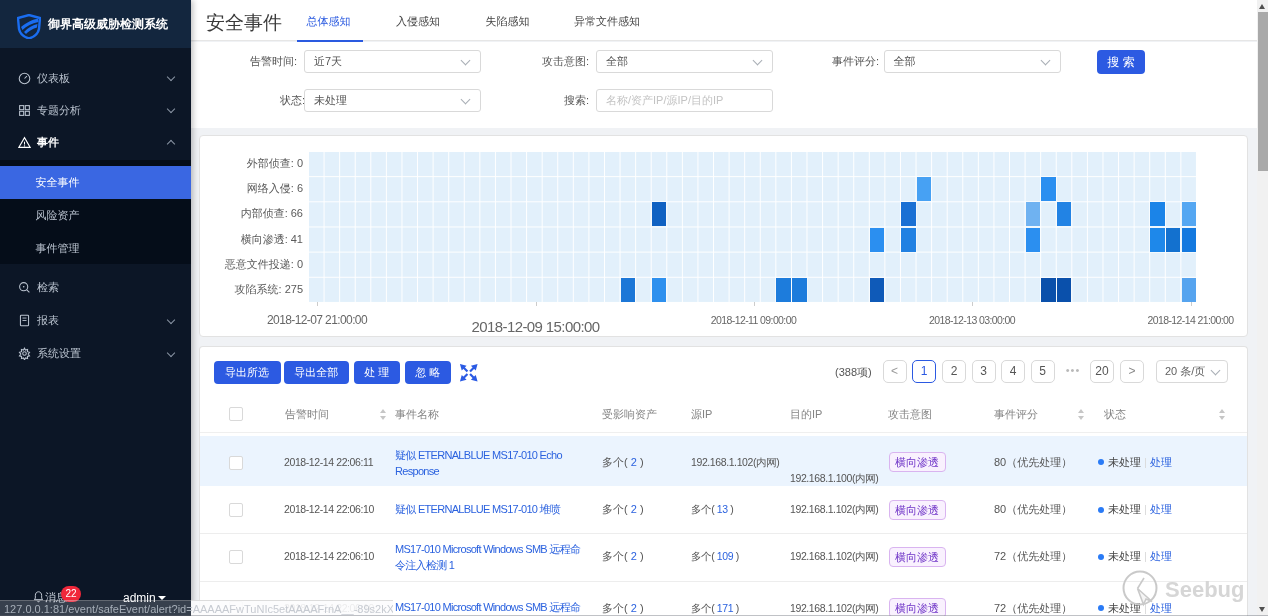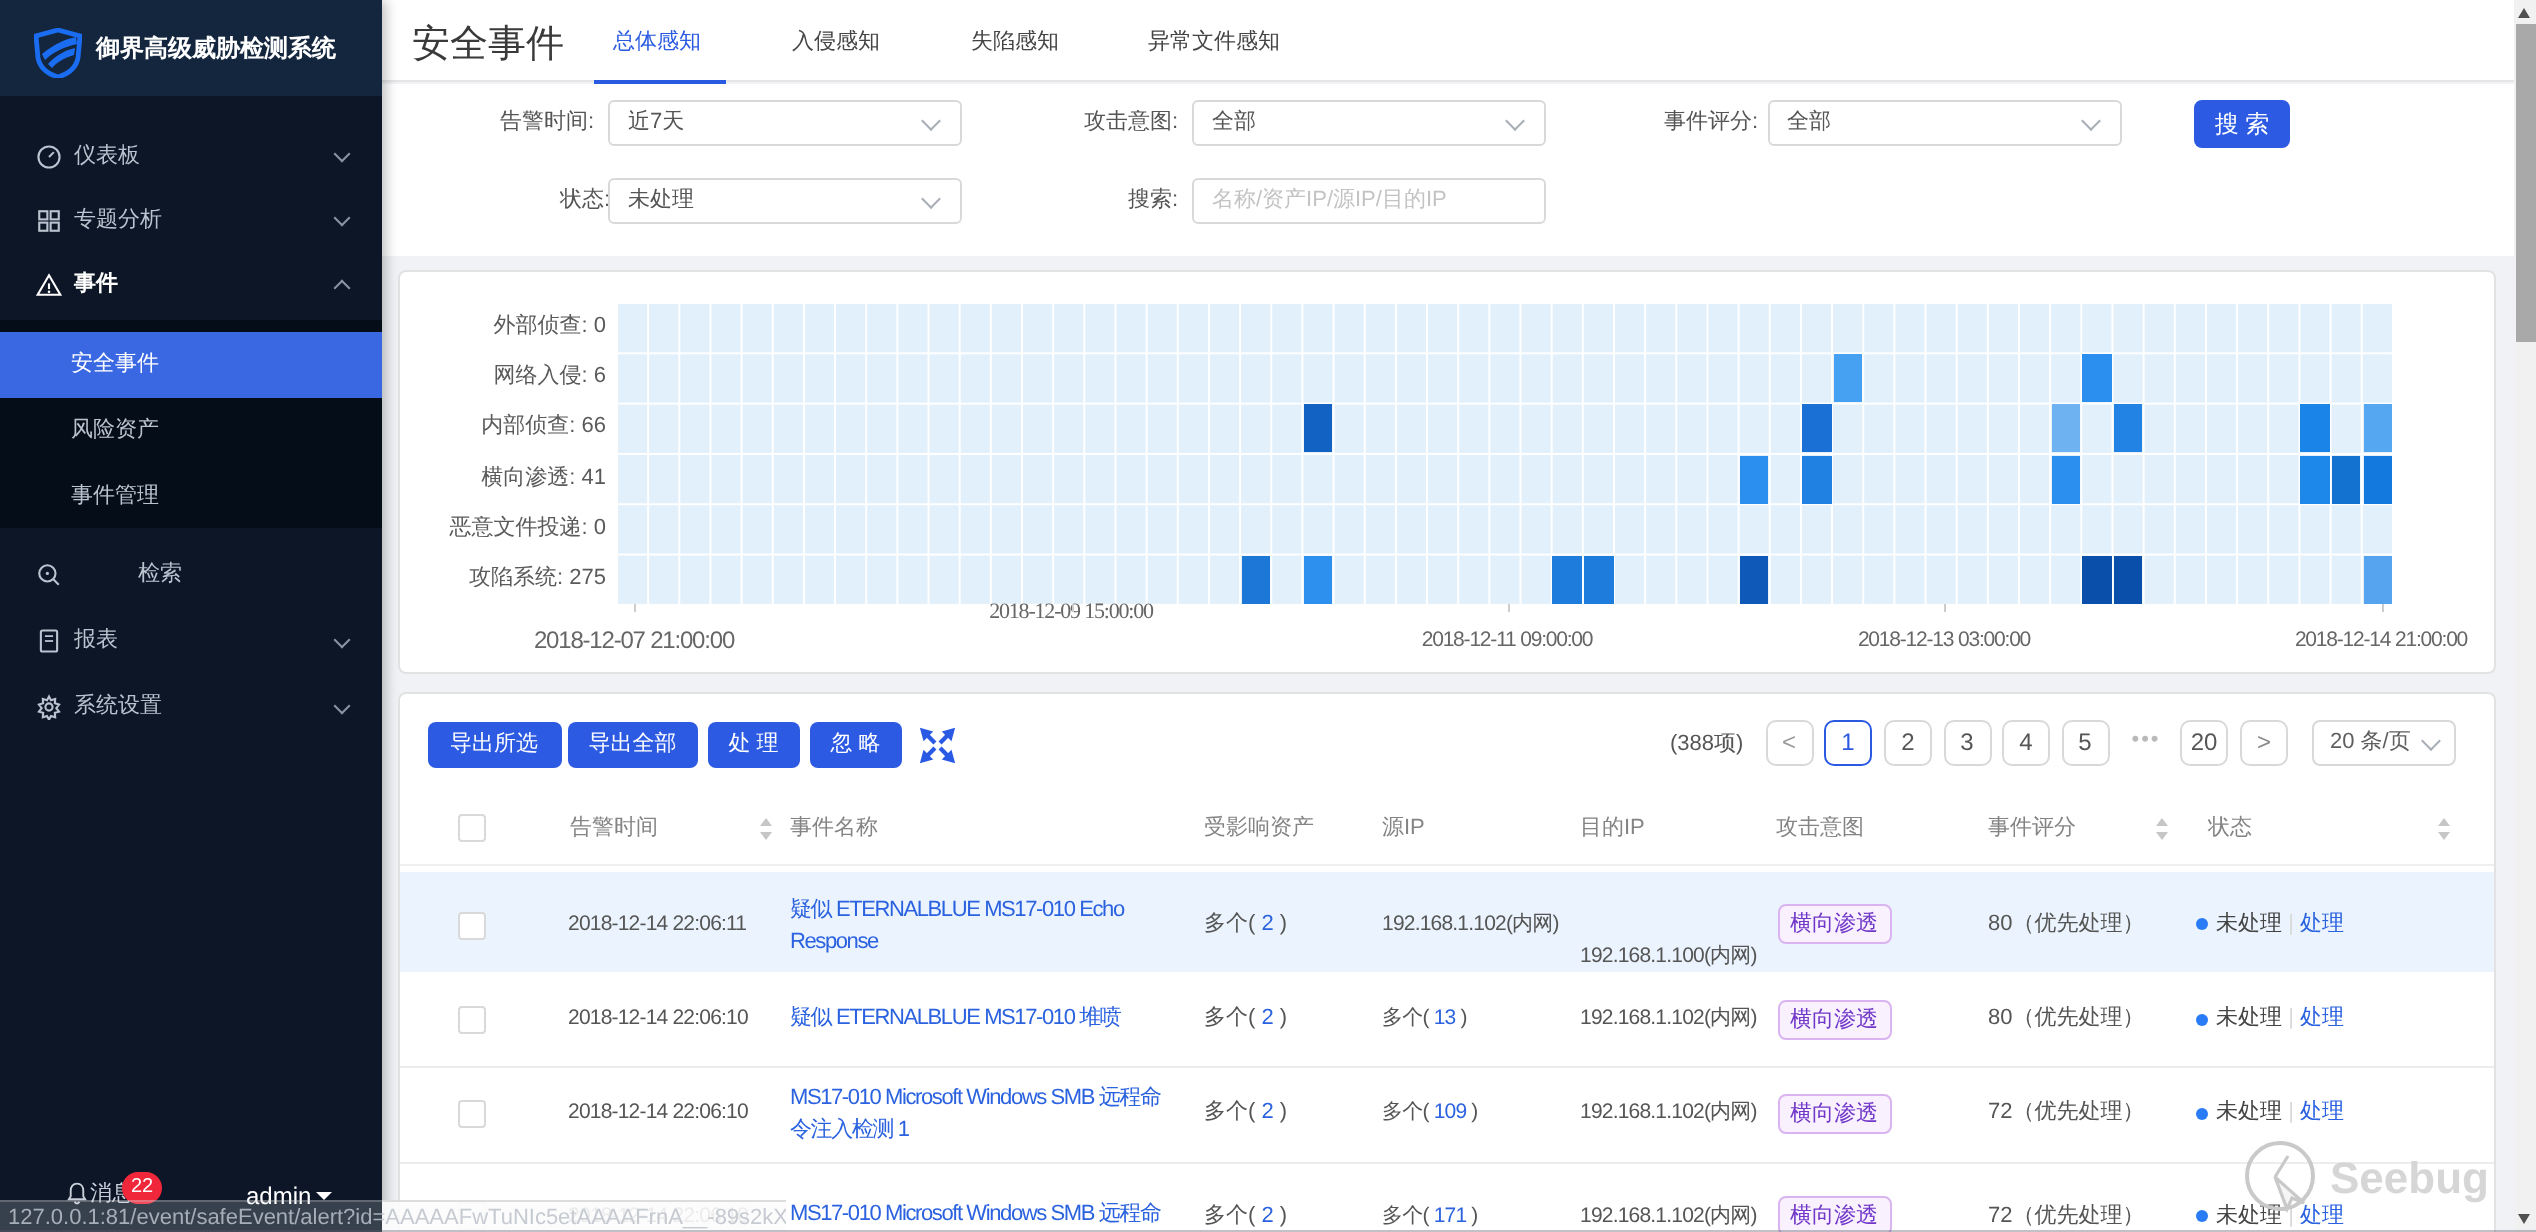--- a/index.html
+++ b/index.html
@@ -68,21 +68,21 @@
 <div class="abs" style="left:620.6px;top:277.8px;width:14.6px;height:24.2px;background:#1c77d7;"></div>
 <div class="abs" style="left:651.8px;top:277.8px;width:14.6px;height:24.2px;background:#2e90ee;"></div>
 <div class="abs" style="left:776.4px;top:277.8px;width:14.6px;height:24.2px;background:#1d7cdc;"></div>
 <div class="abs" style="left:792.0px;top:277.8px;width:14.6px;height:24.2px;background:#1d7cdc;"></div>
 <div class="abs" style="left:869.9px;top:277.8px;width:14.6px;height:24.2px;background:#0f5ab8;"></div>
 <div class="abs" style="left:1041.3px;top:277.8px;width:14.6px;height:24.2px;background:#0a50ab;"></div>
 <div class="abs" style="left:1056.8px;top:277.8px;width:14.6px;height:24.2px;background:#0a50ab;"></div>
 <div class="abs" style="left:1181.5px;top:277.8px;width:14.6px;height:24.2px;background:#56a4ef;"></div>
 <div class="lbl" style="left:317px;top:314px;transform:translateX(-50%);font-size:12px;letter-spacing:-0.6px;color:#666;">2018-12-07 21:00:00</div>
 <div class="abs" style="left:317px;top:302px;width:1px;height:4px;background:#ccc;"></div>
-<div class="lbl" style="left:535.5px;top:300px;transform:translateX(-50%);font-size:11px;letter-spacing:-0.6px;color:#666;font-family:Liberation Serif, serif;">2018-12-09 15:00:00</div>
+<div class="lbl" style="left:535.5px;top:320px;transform:translateX(-50%);font-size:15px;letter-spacing:-0.6px;color:#666;">2018-12-09 15:00:00</div>
 <div class="abs" style="left:535.5px;top:302px;width:1px;height:4px;background:#ccc;"></div>
 <div class="lbl" style="left:753.5px;top:314px;transform:translateX(-50%);font-size:10.5px;letter-spacing:-0.6px;color:#666;">2018-12-11 09:00:00</div>
 <div class="abs" style="left:753.5px;top:302px;width:1px;height:4px;background:#ccc;"></div>
 <div class="lbl" style="left:972px;top:314px;transform:translateX(-50%);font-size:10.5px;letter-spacing:-0.6px;color:#666;">2018-12-13 03:00:00</div>
 <div class="abs" style="left:972px;top:302px;width:1px;height:4px;background:#ccc;"></div>
 <div class="lbl" style="left:1190.5px;top:314px;transform:translateX(-50%);font-size:10.5px;letter-spacing:-0.6px;color:#666;">2018-12-14 21:00:00</div>
 <div class="abs" style="left:1190.5px;top:302px;width:1px;height:4px;background:#ccc;"></div>
 <div class="abs" style="left:199px;top:346px;width:1049px;height:270px;background:#fff;border:1px solid #e2e2e2;border-top-left-radius:4px;border-top-right-radius:4px;border-bottom:none;"></div>
 <div class="btn" style="left:213.5px;top:360.5px;width:67px;height:23px;line-height:23px;">导出所选</div>
 <div class="btn" style="left:283.5px;top:360.5px;width:65.5px;height:23px;line-height:23px;">导出全部</div>
@@ -210,21 +210,21 @@
 <div class="abs" style="left:0;top:160px;width:191px;height:104px;background:#050d19;"></div>
 <div class="abs" style="left:0;top:166px;width:191px;height:33px;background:#3a67e2;"></div>
 <div class="lbl" style="left:35.5px;top:176px;color:#fff;">安全事件</div>
 <div class="lbl" style="left:35.5px;top:208.5px;color:#bac3cf;">风险资产</div>
 <div class="lbl" style="left:35.5px;top:242px;color:#bac3cf;">事件管理</div>
 <svg class="abs" style="left:18px;top:281.0px;" width="13" height="13" viewBox="0 0 16 16">
     <circle cx="7" cy="7" r="5" fill="none" stroke="#bac3cf" stroke-width="1.3"></circle>
     <line x1="10.5" y1="10.5" x2="14" y2="14" stroke="#bac3cf" stroke-width="1.3"></line>
     <circle cx="7" cy="7" r="1" fill="#bac3cf"></circle>
   </svg>
-<div class="lbl" style="left:37px;top:281px;color:#bac3cf;margin-left:32px;">检索</div>
+<div class="lbl" style="left:37px;top:281px;color:#bac3cf;">检索</div>
 <svg class="abs" style="left:18px;top:314.0px;" width="13" height="13" viewBox="0 0 16 16">
     <rect x="3" y="1.5" width="10" height="13" rx="1" fill="none" stroke="#bac3cf" stroke-width="1.3"></rect>
     <line x1="5.5" y1="5" x2="10.5" y2="5" stroke="#bac3cf" stroke-width="1.1"></line>
     <line x1="5.5" y1="8" x2="10.5" y2="8" stroke="#bac3cf" stroke-width="1.1"></line>
   </svg>
 <div class="lbl" style="left:37px;top:314px;color:#bac3cf;">报表</div>
 <div class="chev" style="left:168px;top:316.5px;width:6px;height:6px;border-color:#8a94a4;transform:rotate(45deg);"></div>
 <svg class="abs" style="left:18px;top:347.0px;" width="13" height="13" viewBox="0 0 16 16">
     <circle cx="8" cy="8" r="2.2" fill="none" stroke="#bac3cf" stroke-width="1.3"></circle>
     <path d="M8 1.5 L9.2 3.8 L11.8 3 L11.6 5.7 L14.2 6.5 L12.5 8.7 L14.2 10.9 L11.6 11.6 L11.8 14.3 L9.2 13.5 L8 15.8 L6.8 13.5 L4.2 14.3 L4.4 11.6 L1.8 10.9 L3.5 8.7 L1.8 6.5 L4.4 5.7 L4.2 3 L6.8 3.8 Z" fill="none" stroke="#bac3cf" stroke-width="1.3"></path>

